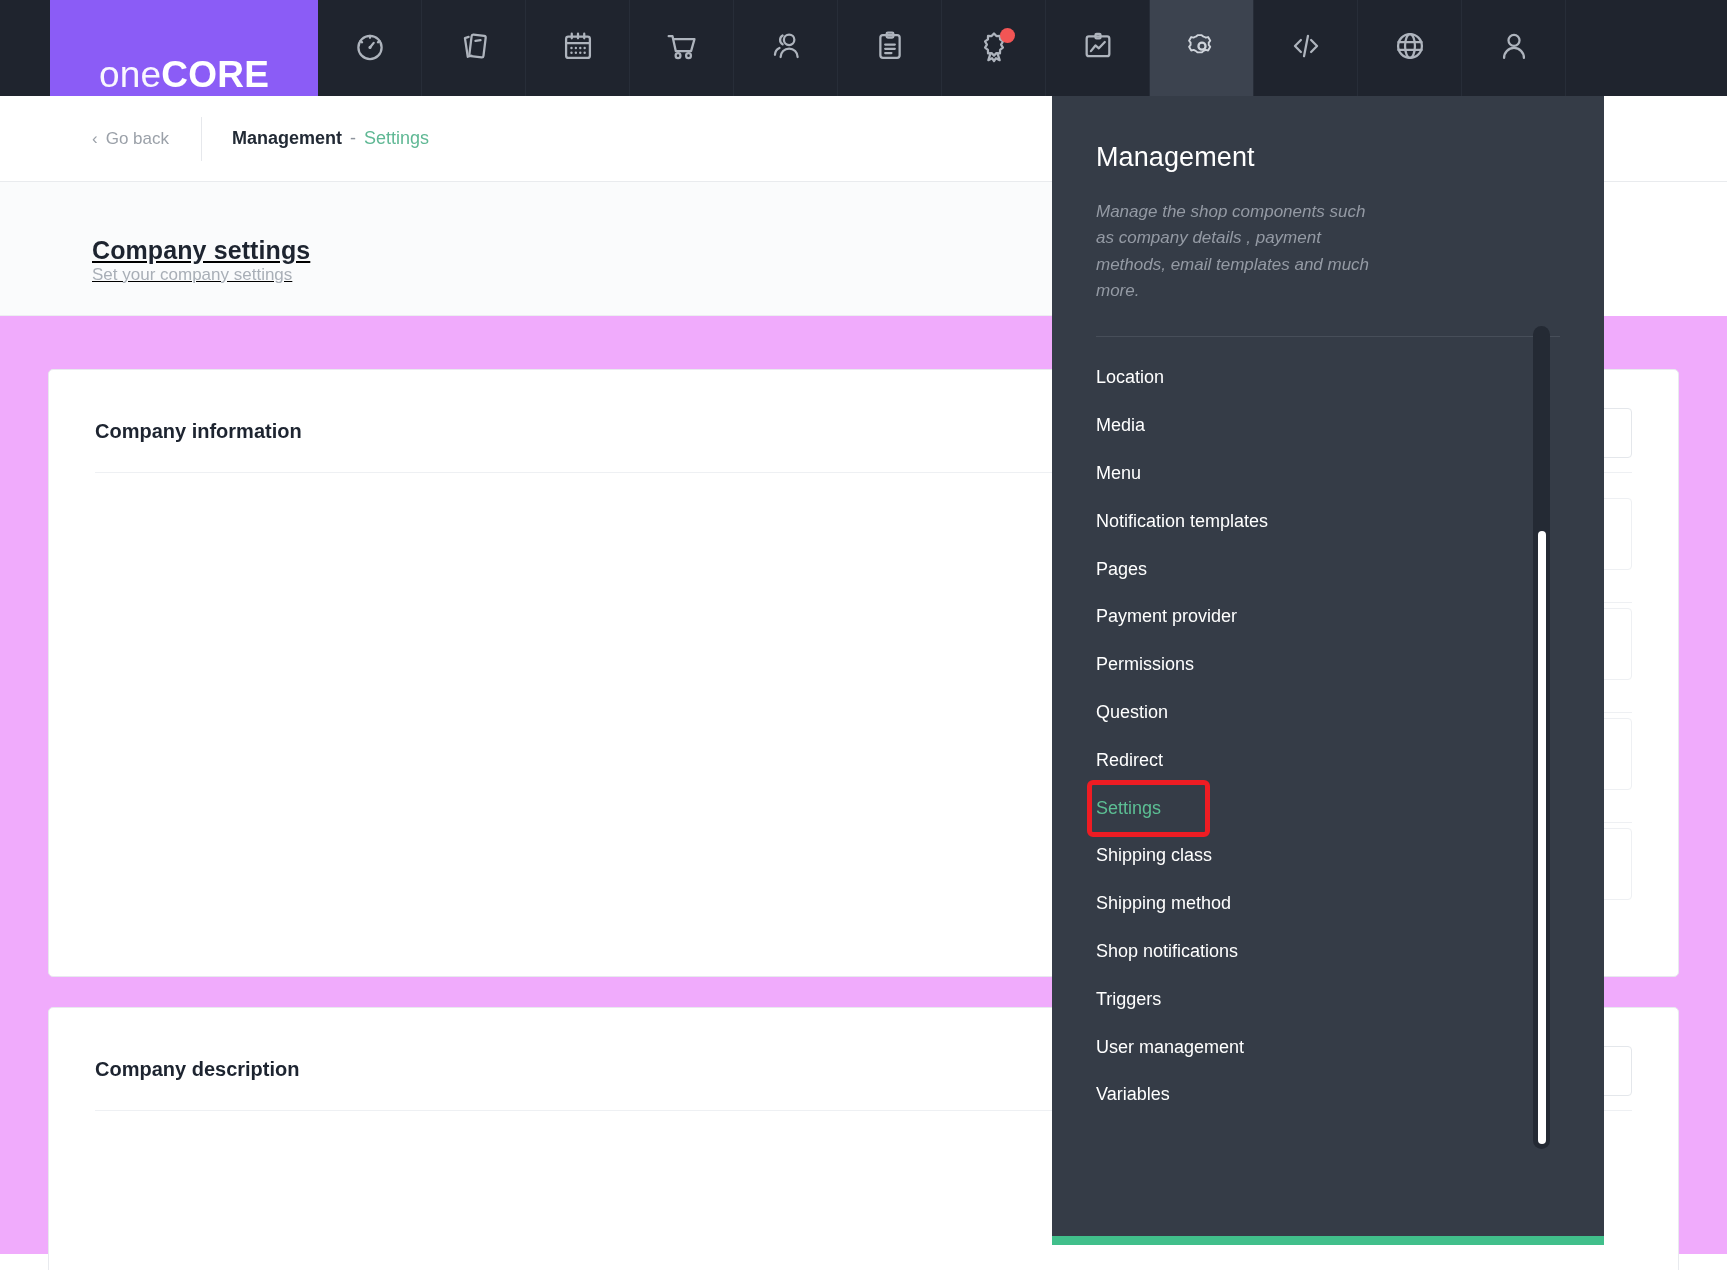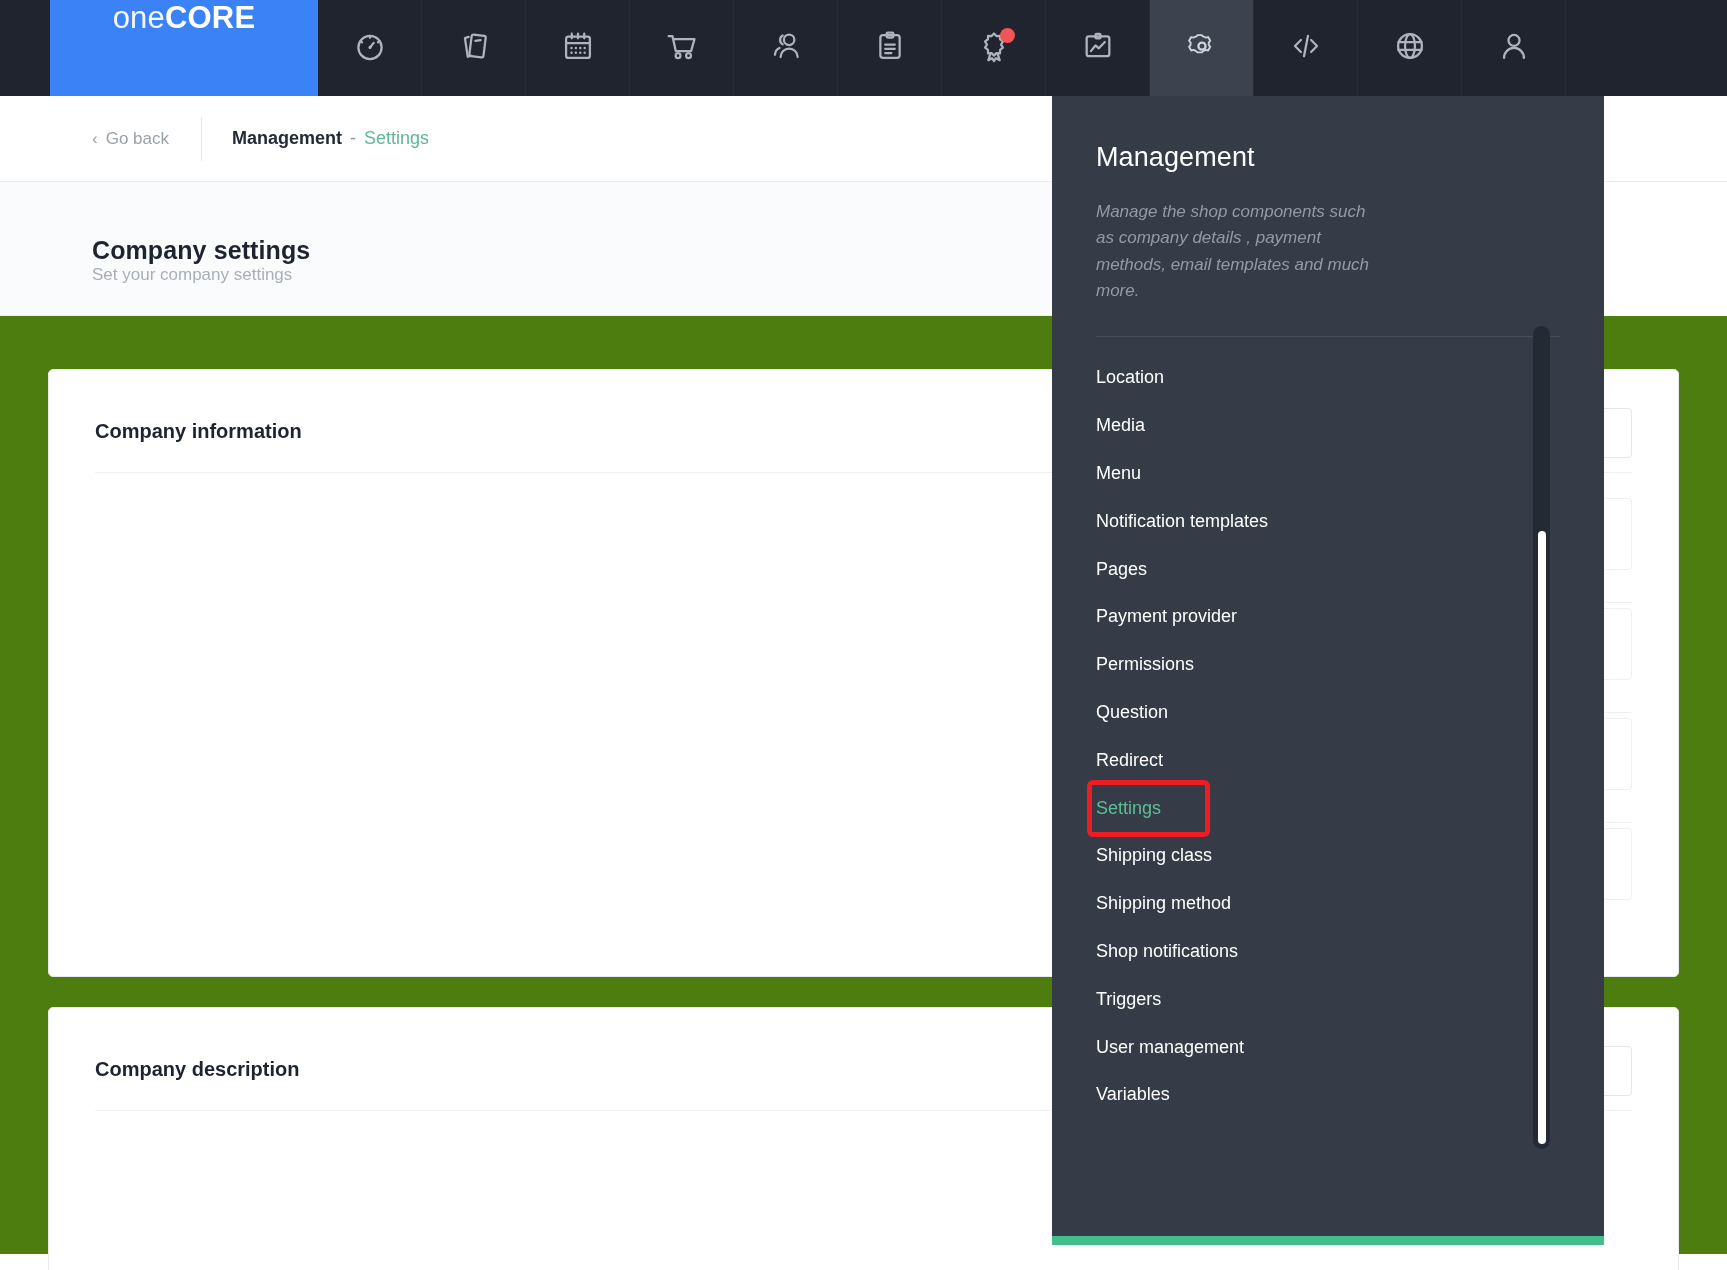--- a/index.html
+++ b/index.html
@@ -12,23 +12,23 @@
 
   
   .topbar {
     position: absolute; top: 0; left: 0;
     width: 1727px; height: 96px;
     background: #1f242e;
     display: flex; align-items: stretch;
   }
   .nav-spacer { width: 50px; background: #1f242e; flex: 0 0 50px; }
   .brand {
-    flex: 0 0 268px; background: #3b82f6;
-    display: flex; align-items: flex-start; justify-content: center;
-    color: #ffffff; font-size: 31px; letter-spacing: .2px;
+    flex: 0 0 268px; background: #8b5cf6;
+    display: flex; align-items: flex-end; justify-content: center;
+    color: #ffffff; font-size: 37px; letter-spacing: .2px;
   }
   .brand .thin { font-weight: 300; opacity: .95; }
   .brand .bold { font-weight: 700; }
   .nav-item {
     flex: 0 0 104px; height: 96px;
     display: flex; align-items: center; justify-content: center;
     border-right: 1px solid #272d38;
     position: relative; cursor: pointer;
   }
   .nav-item:first-of-type { border-left: 1px solid #272d38; }
@@ -59,27 +59,28 @@
   .crumb-root { color: #222a35; font-size: 18px; font-weight: 600; cursor: pointer; }
   .crumb-dash { color: #8e949d; font-size: 18px; margin: 0 8px; }
   .crumb-leaf { color: #5fb894; font-size: 18px; cursor: pointer; }
 
   
   .pagehead {
     position: absolute; top: 182px; left: 0;
     width: 1466px; height: 134px;
     background: #fafbfc; border-bottom: 1px solid #eceef1;
     padding: 54px 6px 0 92px;
+    text-decoration: underline;
   }
   .pagehead h1 { font-size: 25px; color: #1d2430; font-weight: 700; letter-spacing: .1px; }
   .pagehead p { font-size: 17px; color: #a9afb7; margin-top: 0; }
 
   
   .content { position: absolute; top: 316px; left: 0; width: 1727px; bottom: 16px;
-    background: #4d7c0f; padding: 53px 48px 0 48px; }
+    background: #f0abfc; padding: 53px 48px 0 48px; }
   .card {
     background: #ffffff; border: 1px solid #e8eaee; border-radius: 5px;
     position: relative;
   }
   .card.one { height: 608px; }
   .card.two { height: 290px; margin-top: 30px; }
   .card h2 {
     font-size: 20px; color: #1d2430; font-weight: 700;
     padding: 50px 0 0 46px;
   }

